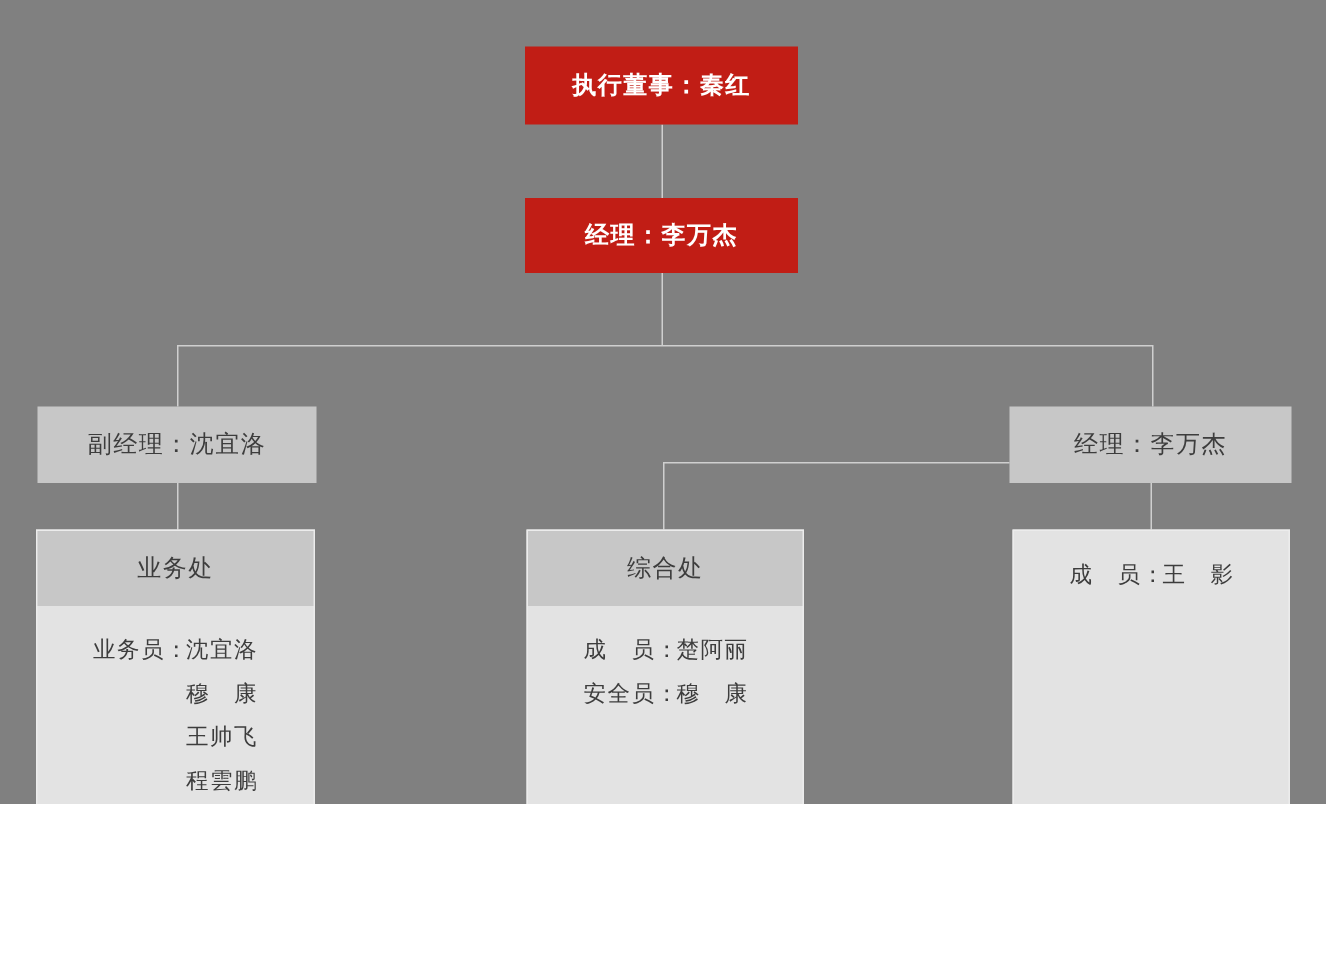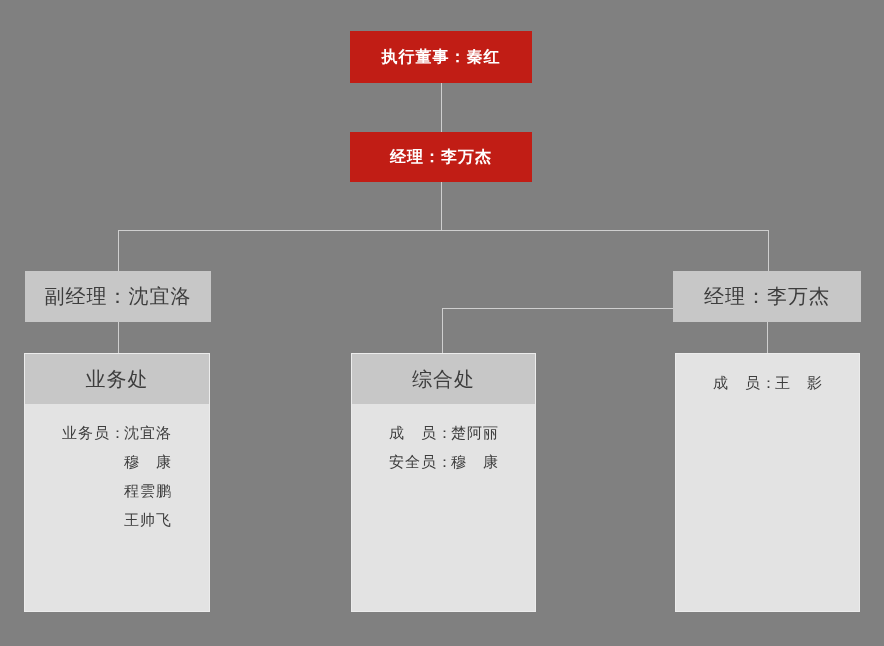--- a/index.html
+++ b/index.html
@@ -8,45 +8,45 @@
     --red-box-text:#ffffff;
     --gray-box:#c7c7c7;
     --gray-box-text:#3d3d3d;
     --dept-header-bg:#c7c7c7;
     --dept-body-bg:#e3e3e3;
     --dept-border:#ececec;
     --connector:#cfcfcf;
   }
   html,body{margin:0;padding:0;}
   .canvas{
-    position:relative;width:884px;height:646px;background:var(--background);
+    position:relative;width:884px;height:536px;background:var(--background);
     font-family:"DejaVu Sans","Liberation Sans",sans-serif;overflow:hidden;
   }
   .line{position:absolute;background:var(--connector);}
   .line.h{height:1px;}
   .line.v{width:1px;}
   .node{
     position:absolute;display:flex;align-items:center;justify-content:center;
     box-sizing:border-box;white-space:pre;
   }
   .node.red{
     background:var(--red-box);color:var(--red-box-text);
     font-size:16px;font-weight:bold;letter-spacing:1px;
   }
   .node.gray{
     background:var(--gray-box);color:var(--gray-box-text);
-    font-size:20px;letter-spacing:1px;text-align:center;
+    font-size:16px;letter-spacing:1px;text-align:center;
   }
   .dept{
     position:absolute;box-sizing:border-box;background:var(--dept-body-bg);
     border:1px solid var(--dept-border);
   }
   .dept-header{
     height:50px;background:var(--dept-header-bg);display:flex;
-    align-items:center;justify-content:center;font-size:20px;
+    align-items:center;justify-content:center;font-size:16px;
     color:var(--gray-box-text);letter-spacing:1px;
   }
   .dept-body{padding:15px 0 0 37px;}
   .member-line{
     display:flex;font-size:15px;color:var(--gray-box-text);
     line-height:29px;letter-spacing:1px;
   }
   .member-label{display:inline-block;width:62px;white-space:pre;}
   .member-name{white-space:pre;}
 </style>
@@ -86,25 +86,25 @@
       <div class="member-line">
         <span class="member-label">业务员：</span>
         <span class="member-name">沈宜洛</span>
       </div>
       <div class="member-line">
         <span class="member-label"></span>
         <span class="member-name">穆　康</span>
       </div>
       <div class="member-line">
         <span class="member-label"></span>
-        <span class="member-name">程雲鹏</span>
+        <span class="member-name">王帅飞</span>
       </div>
       <div class="member-line">
         <span class="member-label"></span>
-        <span class="member-name">王帅飞</span>
+        <span class="member-name">程雲鹏</span>
       </div>
     </div>
   </div>
 
   <div class="dept" style="left:351px;top:353px;width:185px;height:259px">
     <div class="dept-header">综合处</div>
     <div class="dept-body">
       <div class="member-line">
         <span class="member-label">成　员：</span>
         <span class="member-name">楚阿丽</span>

